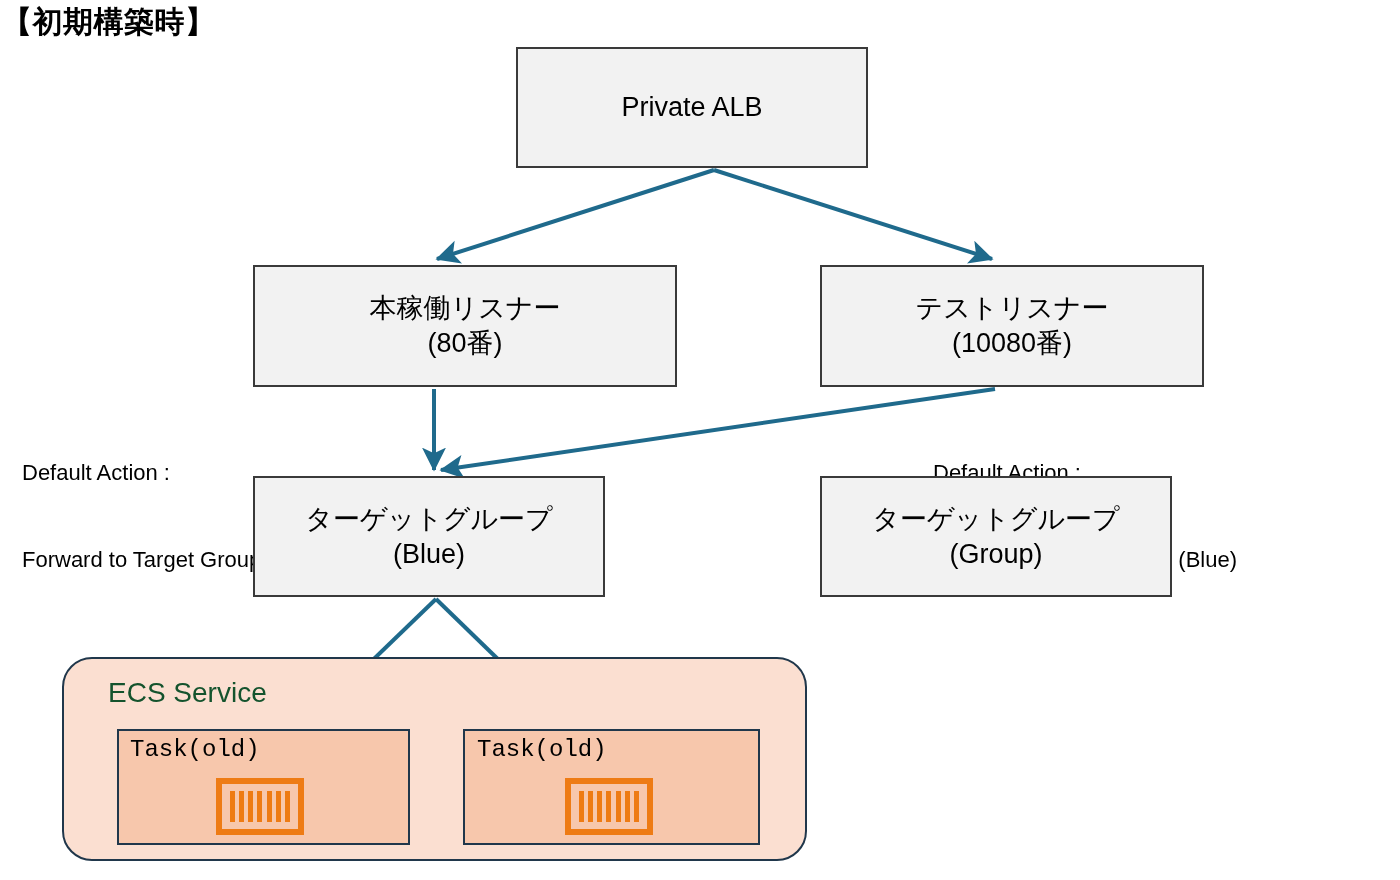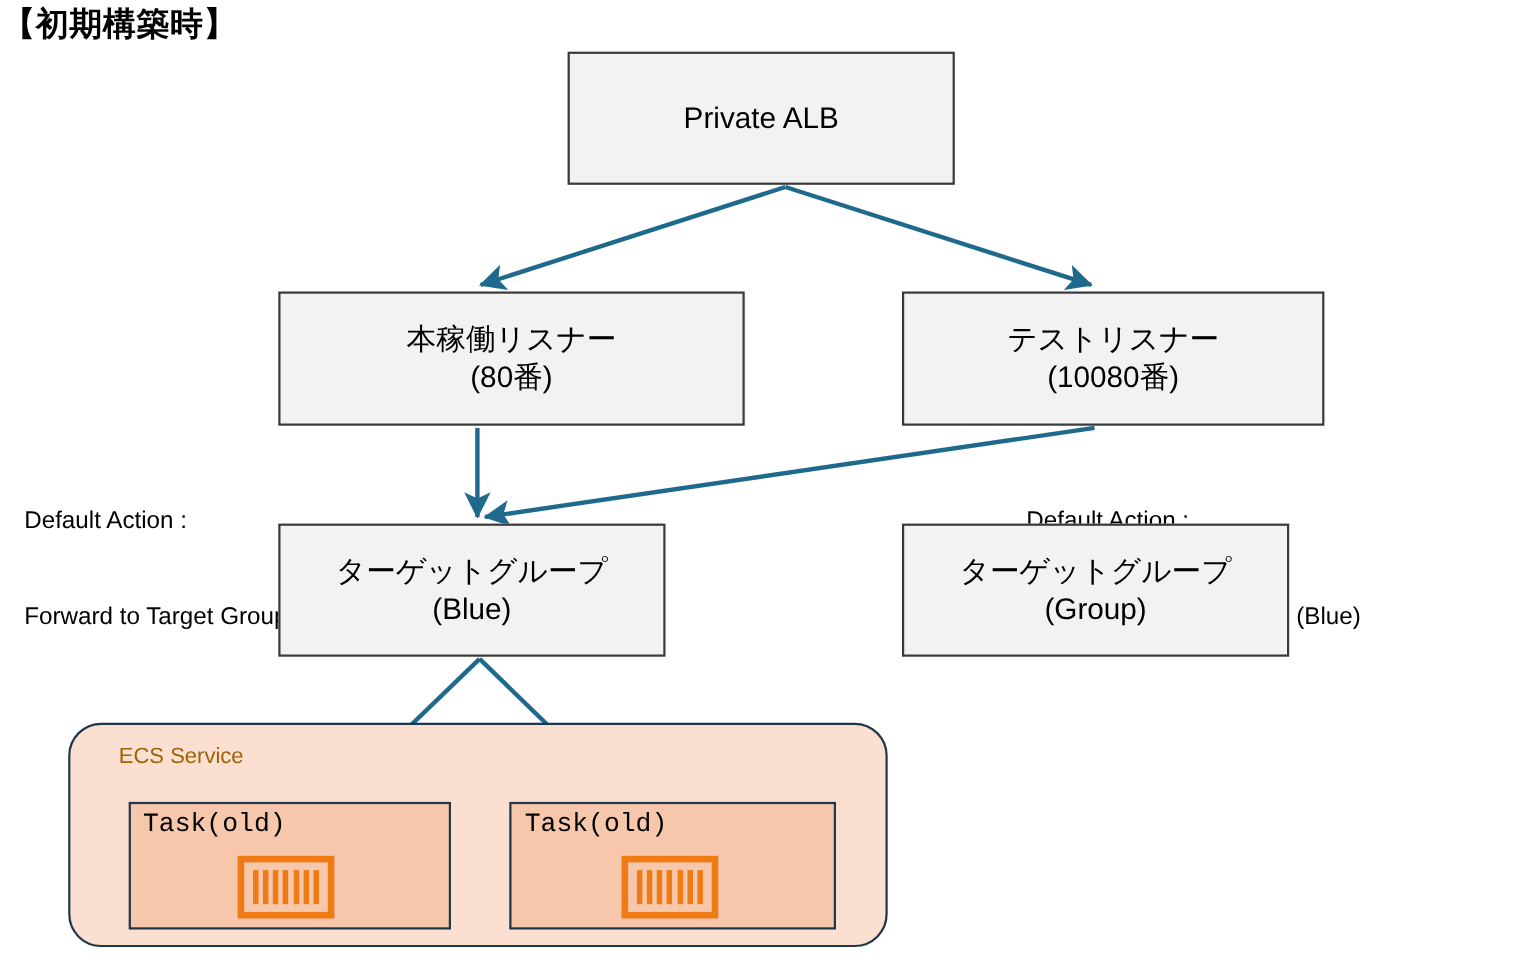--- a/index.html
+++ b/index.html
@@ -63,22 +63,22 @@
   }
   .ecs-service {
     position: absolute;
     box-sizing: border-box;
     background: #FBDFD1;
     border: 2px solid #20374B;
     border-radius: 30px;
   }
   .ecs-title {
     position: absolute;
-    font-size: 20px;
-    color: #a16207;
+    font-size: 28px;
+    color: #14532d;
     white-space: nowrap;
   }
   .task-box {
     position: absolute;
     box-sizing: border-box;
     background: #F7C7AC;
     border: 2px solid #20374B;
   }
   .task-label {
     position: absolute;

